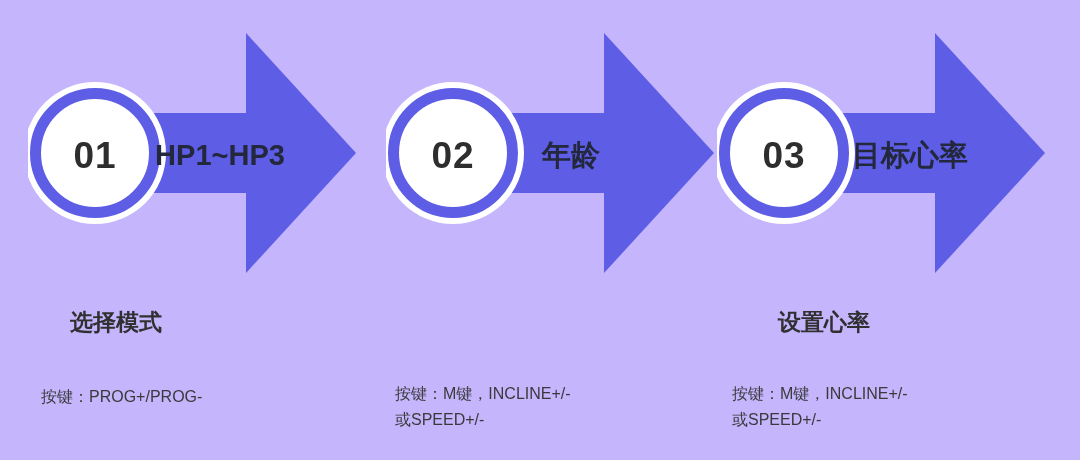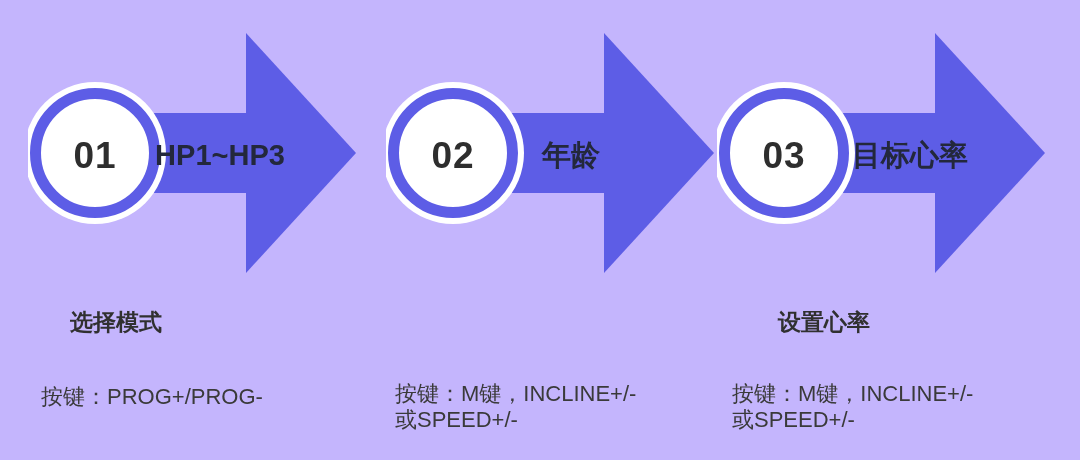--- a/index.html
+++ b/index.html
@@ -52,21 +52,21 @@
     position: absolute;
     top: 307px;
     font-size: 23px;
     font-weight: bold;
     color: #303030;
     white-space: nowrap;
   }
   .step-desc {
     position: absolute;
     top: 381px;
-    font-size: 22px;
+    font-size: 16px;
     color: #3a3a3a;
     line-height: 26px;
     white-space: pre-line;
   }
   .step-1 .step-title { left: 42px; }
   .step-2 .step-title { left: 33px; }
   .step-3 .step-title { left: 41px; margin-left: 20px; }
   .step-1 .step-desc { left: 13px; top: 384px; }
   .step-2 .step-desc { left: 9px; }
   .step-3 .step-desc { left: 15px; }

